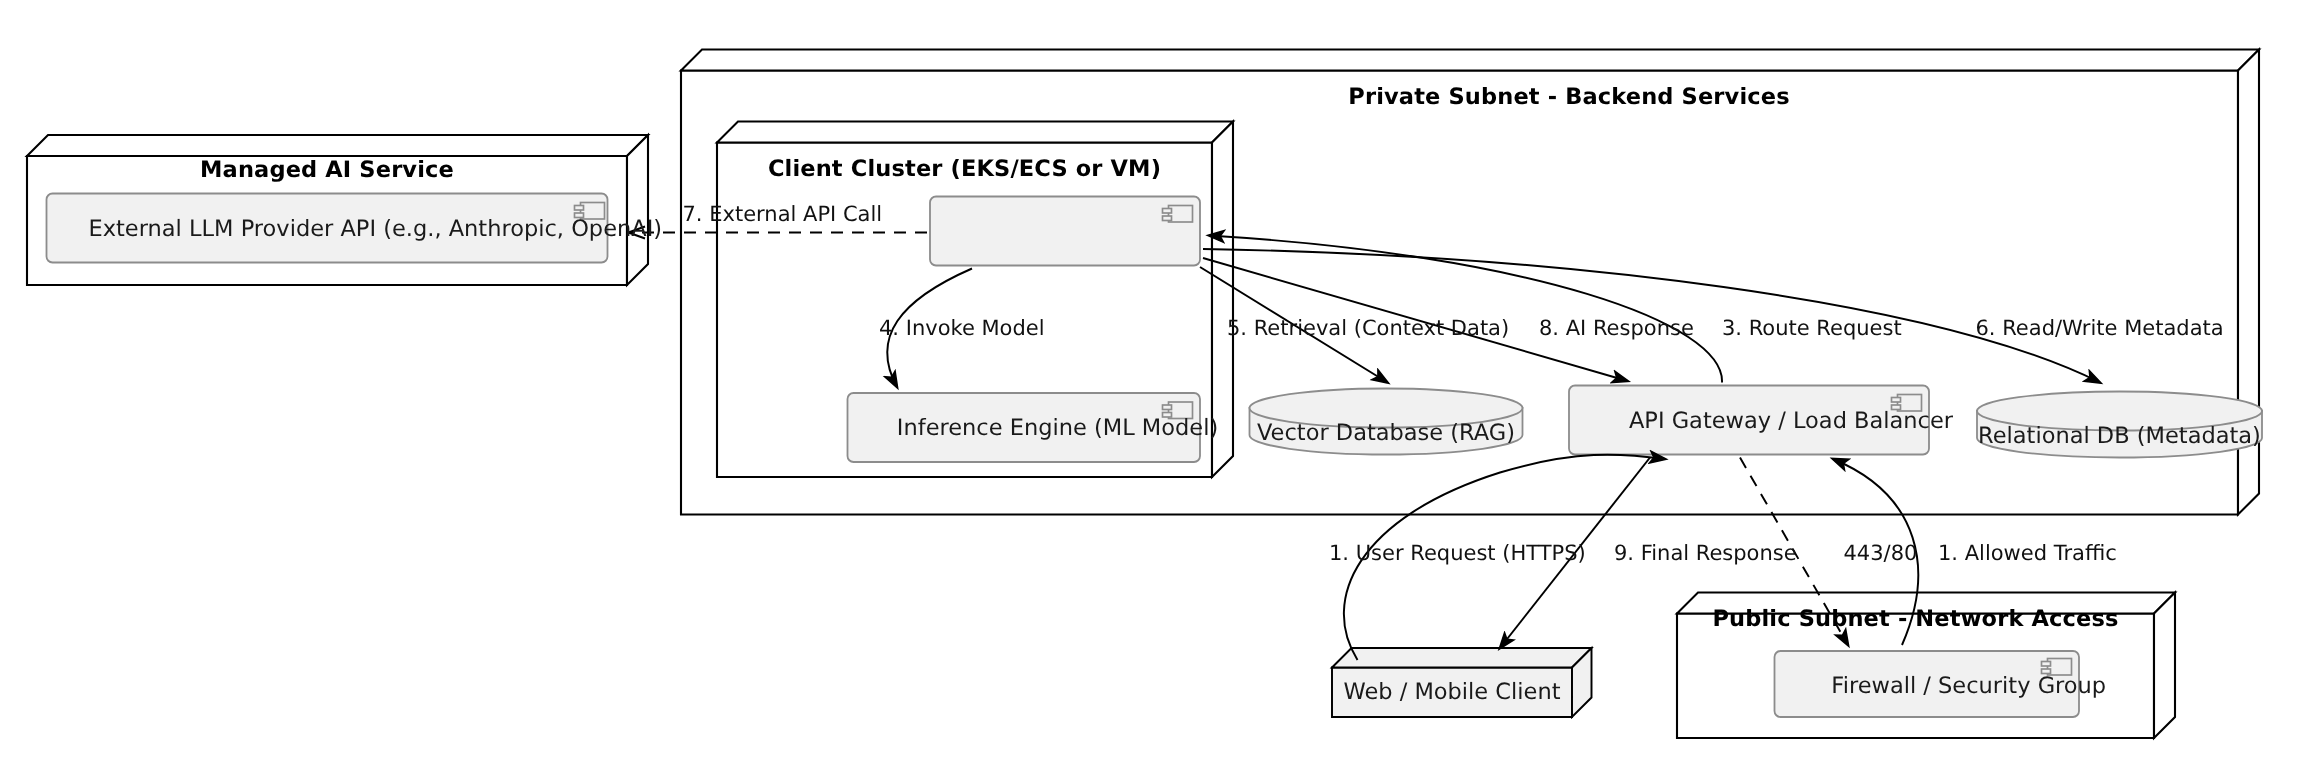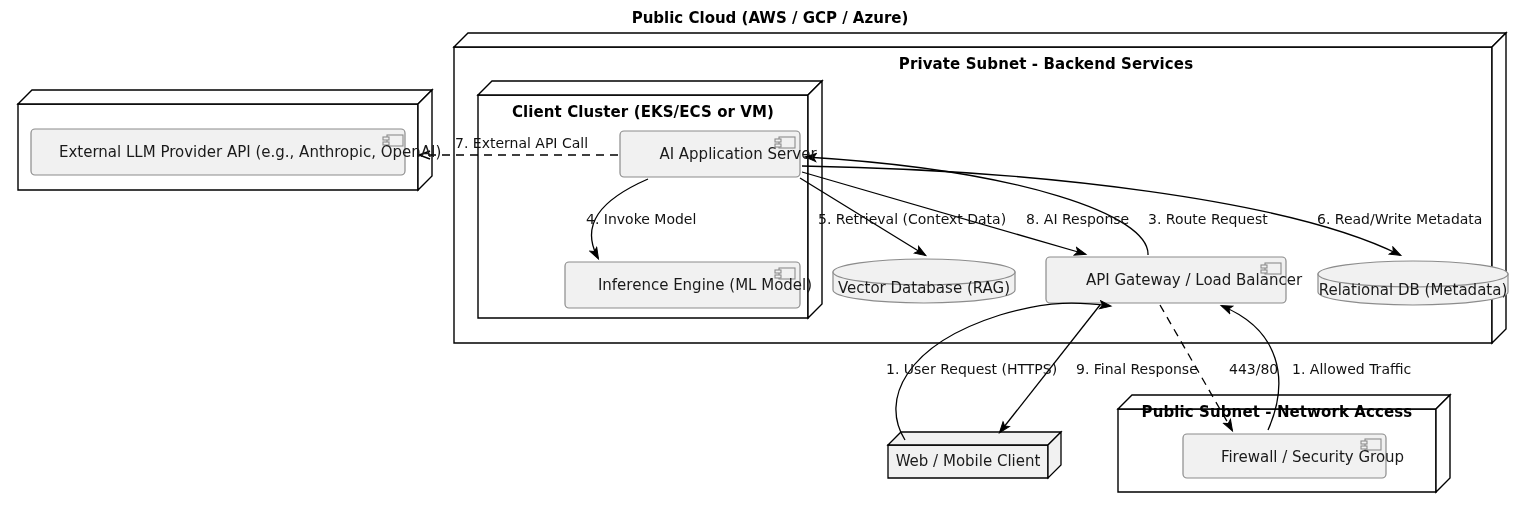--- a/index.html
+++ b/index.html
@@ -68,21 +68,20 @@
     font-size: 15px;
     color: #1a1a1a;
     white-space: nowrap;
   }
 </style>
 </head>
 <body>
 
 <div id="canvas">
 
-  <div class="cloud-title" style="left:0; top:9px; width:1540px;">Public Cloud (AWS / GCP / Azure)</div>
 
   <svg class="layer" viewBox="0 0 1540 510">
     <defs>
       <marker id="arrowOpen" markerWidth="14" markerHeight="14" refX="11" refY="5" orient="auto" markerUnits="userSpaceOnUse">
         <path d="M1,1 L12,5 L1,9" fill="none" stroke="#000" stroke-width="1.4"></path>
       </marker>
       <marker id="arrowSolid" markerWidth="14" markerHeight="14" refX="11" refY="5" orient="auto" markerUnits="userSpaceOnUse">
         <path d="M1,1 L12,5 L1,9 L3.5,5 Z" fill="#000" stroke="#000" stroke-width="1"></path>
       </marker>
     </defs>
@@ -206,30 +205,30 @@
 
     <g>
       <path d="M1160,305 L1232,430" fill="none" stroke="#000" stroke-width="1.3" stroke-dasharray="8,6" marker-end="url(#arrowSolid)"></path>
     </g>
 
     <g>
       <path d="M1268,430 C1290,380 1280,330 1222,306" fill="none" stroke="#000" stroke-width="1.3" marker-end="url(#arrowSolid)"></path>
     </g>
   </svg>
 
+  <div class="node-title" style="left:18px; top:104px; width:400px;">Managed AI Service</div>
 
   <div class="node-title" style="left:454px; top:55px; width:1184px;">Private Subnet - Backend Services</div>
 
   <div class="node-title" style="left:478px; top:103px; width:330px;">Client Cluster (EKS/ECS or VM)</div>
 
   <div class="node-title" style="left:1118px; top:403px; width:318px;">Public Subnet - Network Access</div>
 
   <div class="comp-label" style="left:31px; top:143px; width:374px;">External LLM Provider API (e.g., Anthropic, OpenAI)</div>
 
-  <div class="comp-label" style="left:620px; top:145px; width:180px;">AI Application Server</div>
 
   <div class="comp-label" style="left:565px; top:276px; width:224px;">Inference Engine (ML Model)</div>
 
   <div class="comp-label" style="left:1046px; top:271px; width:240px;">API Gateway / Load Balancer</div>
 
   <div class="comp-label" style="left:1183px; top:448px; width:203px;">Firewall / Security Group</div>
 
   <div class="db-label" style="left:833px; top:279px; width:182px;">Vector Database (RAG)</div>
 
   <div class="db-label" style="left:1318px; top:281px; width:190px;">Relational DB (Metadata)</div>

